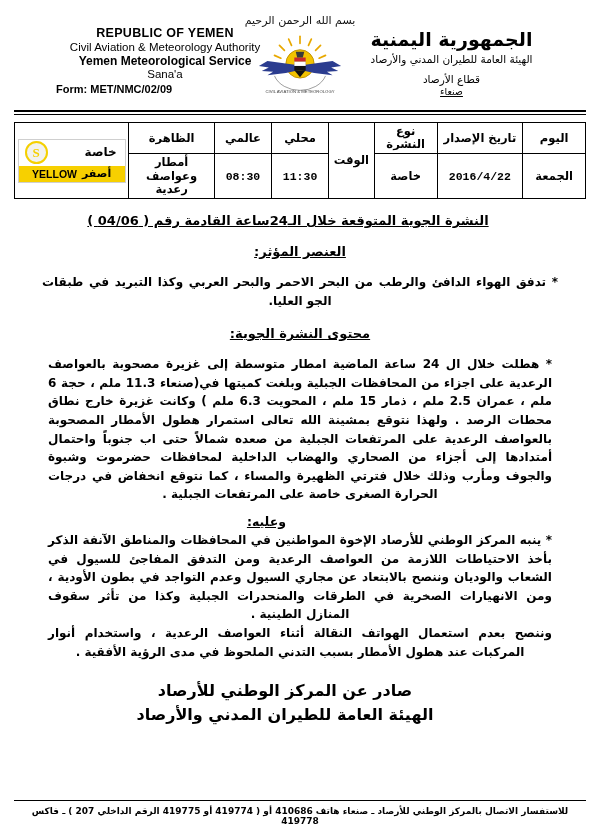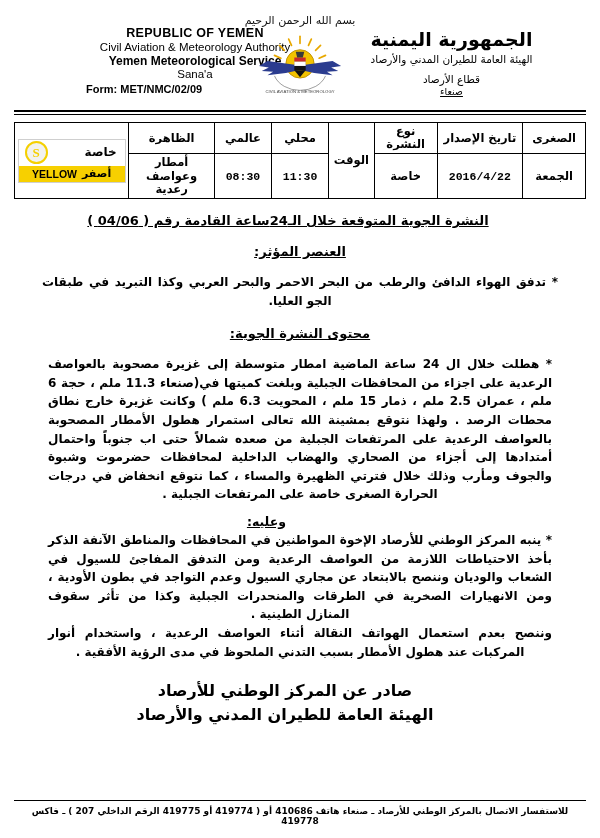--- a/index.html
+++ b/index.html
@@ -44,21 +44,20 @@
   }
   .hdr-left {
     position: absolute;
     left: 36px;
     top: 26px;
     width: 230px;
     text-align: center;
     direction: ltr;
     font-family: "Liberation Sans", sans-serif;
     line-height: 1.18;
-    margin-left: 30px;
   }
   .hdr-left .l1 {
     font-size: 12.5px;
     font-weight: bold;
     letter-spacing: 0.3px;
   }
   .hdr-left .l2 {
     font-size: 11.5px;
     font-weight: normal;
   }
@@ -353,21 +352,21 @@
       <col style="width:15%">
       <col style="width:11%">
       <col style="width:8%">
       <col style="width:10%">
       <col style="width:10%">
       <col style="width:15%">
       <col style="width:20%">
     </colgroup>
     <thead>
       <tr>
-        <td>الصغرى</td>
+        <td>اليوم</td>
         <td>تاريخ الإصدار</td>
         <td>نوع النشرة</td>
         <td rowspan="2">الوقت</td>
         <td>محلي</td>
         <td>عالمي</td>
         <td>الظاهرة</td>
         <td rowspan="2" class="warn-cell">
           <div class="warn-badge">
             <div class="warn-top">
               <span class="wlabel">خاصة</span>

